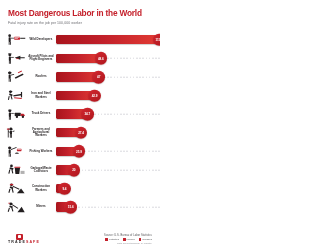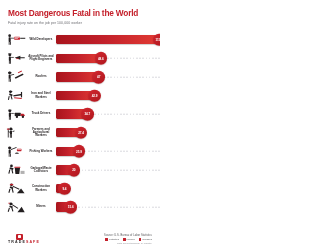--- a/index.html
+++ b/index.html
@@ -95,21 +95,21 @@
   .legend-swatch{width:2.6px;height:2.6px;background:#c4202b;border-radius:0.3px;}
   .legend-label{font-size:2.5px;color:#58585b;}
   .source-note{font-size:2.3px;color:#9a9a9e;margin-top:1.2px;}
 </style>
 </head>
 <body>
 
 <div class="wrap">
 
   <div class="header">
-    <div class="title">Most Dangerous Fatal in the World</div>
+    <div class="title">Most Dangerous Labor in the World</div>
     <div class="subtitle">Fatal injury rate on the job per 100,000 worker</div>
   </div>
 
   <div class="chart" id="chart">
       <div class="row">
         <div class="icon-cell">
           <svg width="22" height="13" viewBox="0 0 22 13">
             <circle cx="4" cy="2.3" r="1.5" fill="#231f20"></circle>
             <rect x="2.9" y="4" width="2.3" height="5.2" rx="0.7" fill="#231f20"></rect>
             <rect x="3" y="9" width="0.9" height="3.3" fill="#231f20"></rect>

